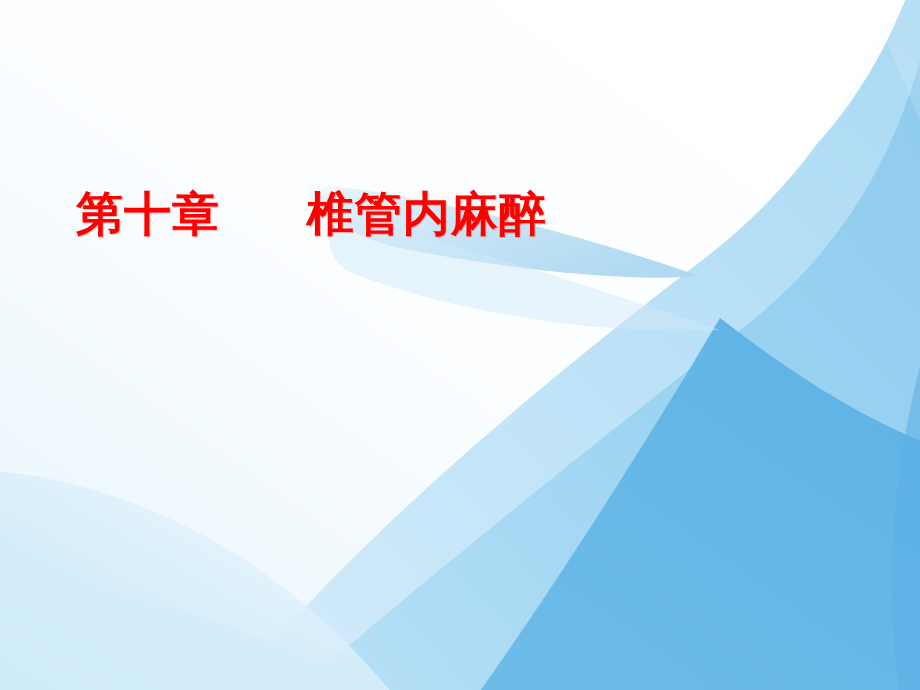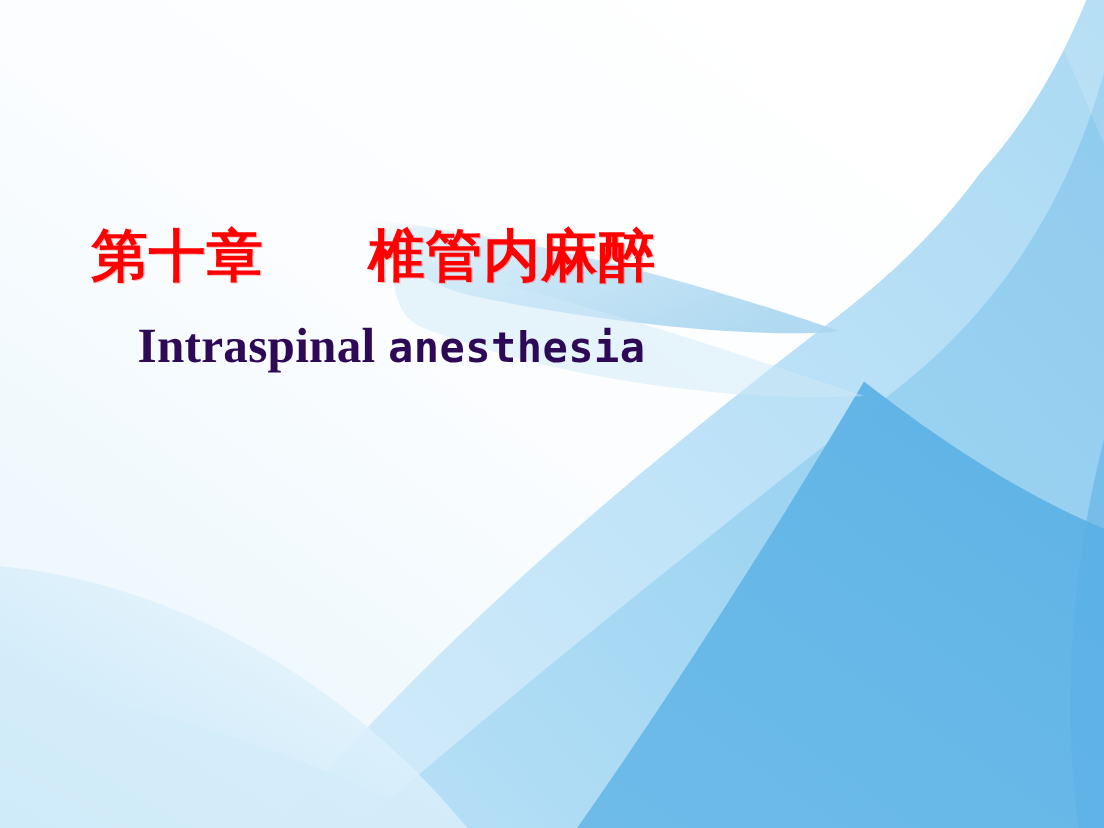--- a/index.html
+++ b/index.html
@@ -175,18 +175,15 @@
                C 600,336 450,312 350,272
                C 330,262 326,238 330,215 Z" fill="#cfe9f8" opacity="0.5"></path>
 
       <path d="M 860,-20 L 920,-20 L 920,120 C 895,60 875,15 860,-20 Z" fill="#ffffff" opacity="0.15"></path>
     </g>
   </svg>
 
   <div class="title-block">
     <div class="line-cn">第十章     椎管内麻醉</div>
 
-    <div class="line-en">
-      <span class="en-serif">Intraspinal</span><span class="en-serif"> </span><span class="en-mono">anesthesia</span>
-    </div>
   </div>
 
 </div>
 
 </body></html>

